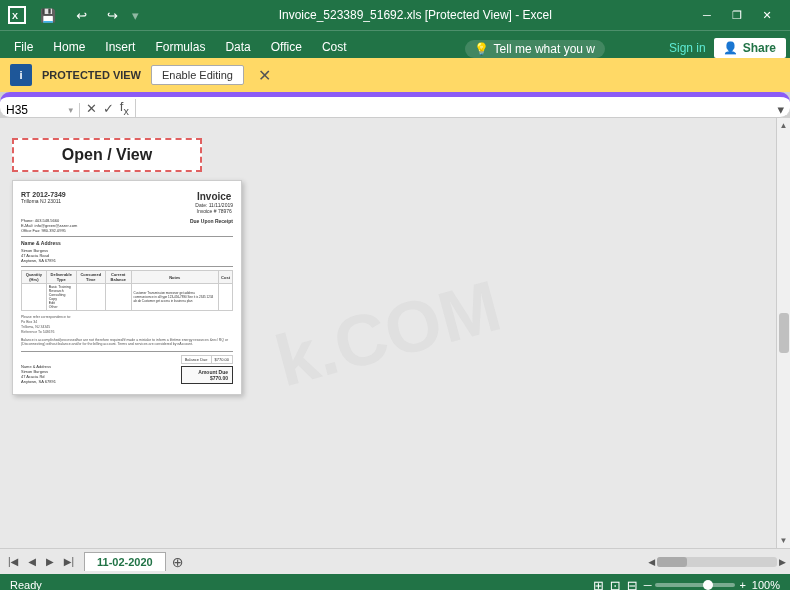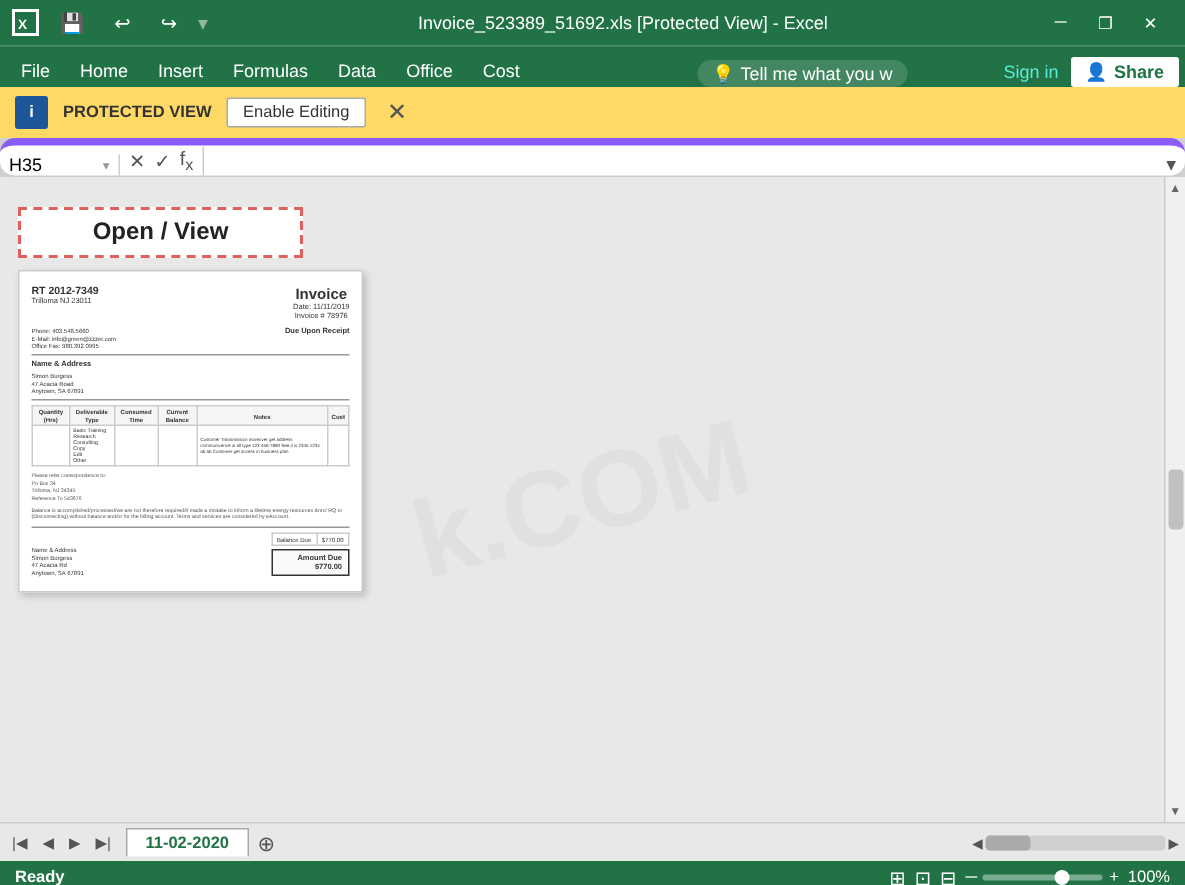--- a/index.html
+++ b/index.html
@@ -280,21 +280,21 @@
     .status-bar {
       height: 22px;
       background: #217346;
       display: flex;
       align-items: center;
       padding: 0 10px;
       color: white;
       font-size: 11px;
       gap: 8px;
     }
-    .status-left { flex: 1; font-weight: bold; }
+    .status-left { flex: 1; }
     .status-right { display: flex; align-items: center; gap: 6px; }
     .view-btn { color: white; cursor: pointer; font-size: 13px; }
     .zoom-slider { display: flex; align-items: center; gap: 4px; }
     .zoom-minus, .zoom-plus { color: white; cursor: pointer; }
     .zoom-track {
       width: 80px;
       height: 4px;
       background: rgba(255,255,255,0.4);
       border-radius: 2px;
       position: relative;

